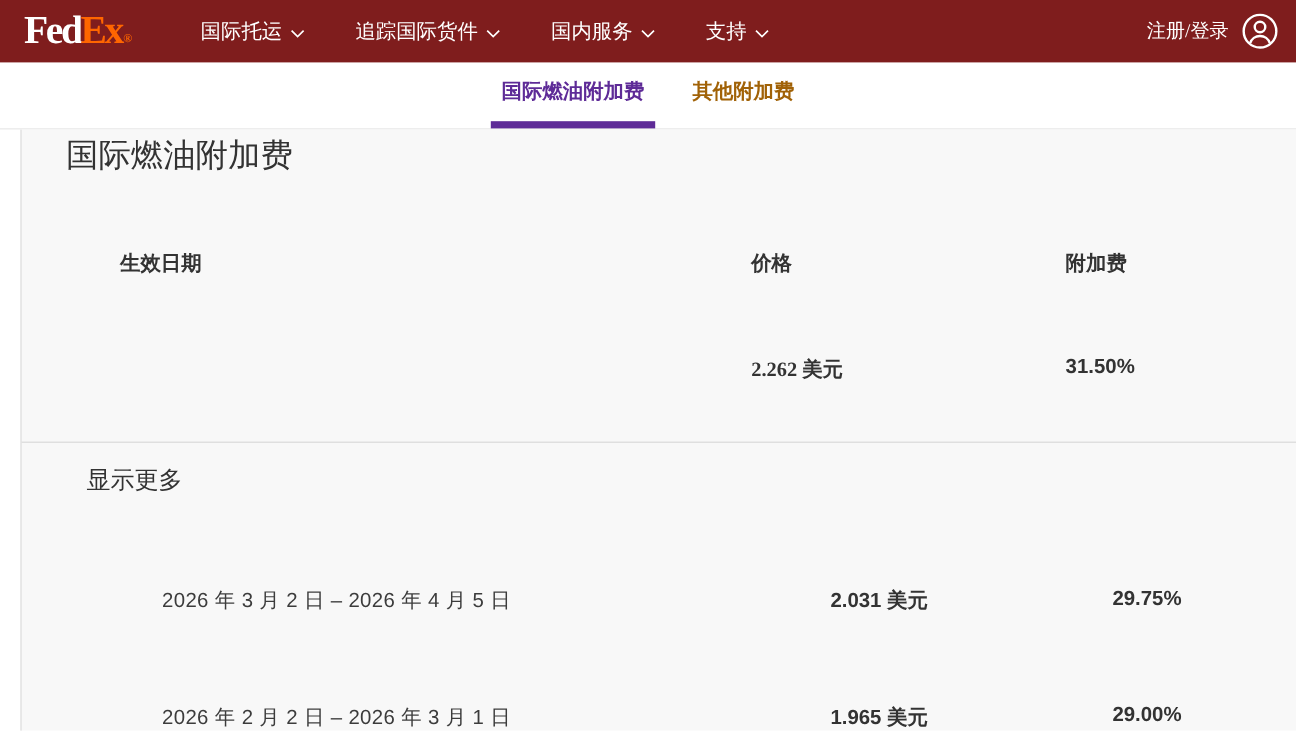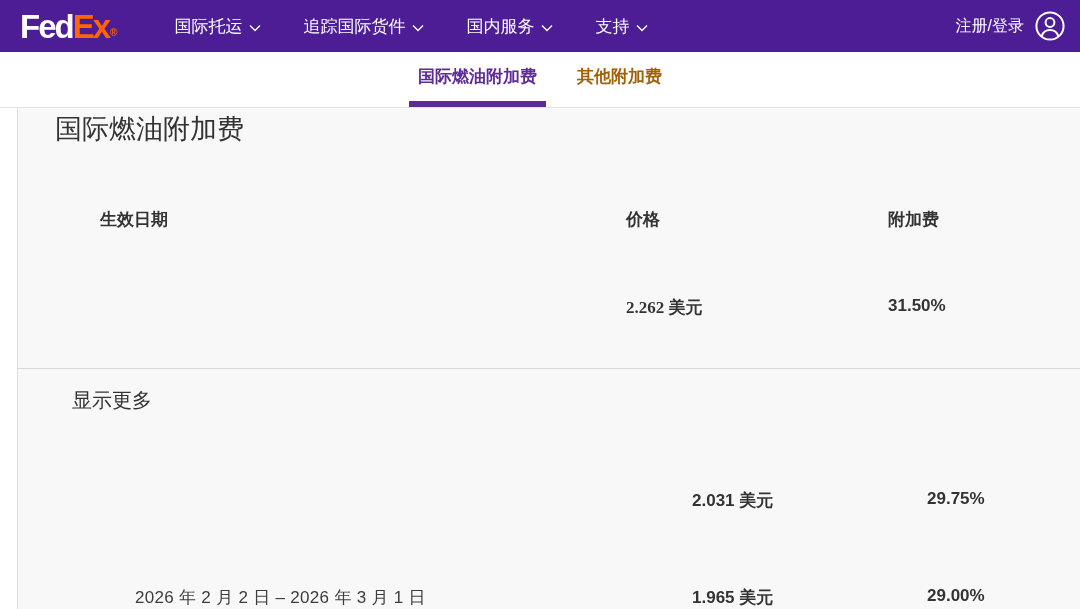--- a/index.html
+++ b/index.html
@@ -1,20 +1,20 @@
 <!DOCTYPE html>
 <html><head>
 <meta charset="utf-8">
 <style>
   * { margin: 0; padding: 0; box-sizing: border-box; }
   html, body { width: 1080px; height: 609px; overflow: hidden; background: #ffffff;
     font-family: "Liberation Sans", "DejaVu Sans", sans-serif; }
 
   
-  .topbar { height: 52px; background: #4c1d95; display: flex; align-items: center; position: relative; }
+  .topbar { height: 52px; background: #7f1d1d; display: flex; align-items: center; position: relative; font-family: Liberation Serif, serif; }
   .logo { margin-left: 20px; font-weight: 700; font-size: 33px; letter-spacing: -2px; line-height: 1;
     display: flex; align-items: flex-start; cursor: pointer; }
   .logo .fed { color: #ffffff; }
   .logo .ex { color: #ff6600; }
   .logo .reg { color: #ff6600; font-size: 10px; letter-spacing: 0; margin-top: 18px; margin-left: 1px; }
   .nav { display: flex; margin-left: 57px; gap: 42px; align-items: center; }
   .nav-item { color: #ffffff; font-size: 17px; display: flex; align-items: center; gap: 7px; cursor: pointer; white-space: nowrap; }
   .chev { display: inline-block; margin-top: 2px; }
   .top-right { margin-left: auto; margin-right: 14px; display: flex; align-items: center; gap: 10px; }
   .login { color: #ffffff; font-size: 16px; cursor: pointer; white-space: nowrap; }
@@ -124,20 +124,21 @@
     <div class="cell bold hdr-row c1-price">价格</div>
     <div class="cell bold hdr-row c1-sur">附加费</div>
 
     <div class="cell bold row-cur c1-price">2.262 美元</div>
     <div class="cell bold row-cur c1-sur">31.50%</div>
 
     <div class="divider"></div>
 
     <div class="show-more">显示更多</div>
 
+    <div class="cell date-text row-h0 c2-date">2026 年 3 月 2 日 – 2026 年 4 月 5 日</div>
     <div class="cell bold row-h0 c2-price">2.031 美元</div>
     <div class="cell bold row-h0 c2-sur">29.75%</div>
 
     <div class="cell date-text row-h1 c2-date">2026 年 2 月 2 日 – 2026 年 3 月 1 日</div>
     <div class="cell bold row-h1 c2-price">1.965 美元</div>
     <div class="cell bold row-h1 c2-sur">29.00%</div>
 
   </div>
 </div>
 

